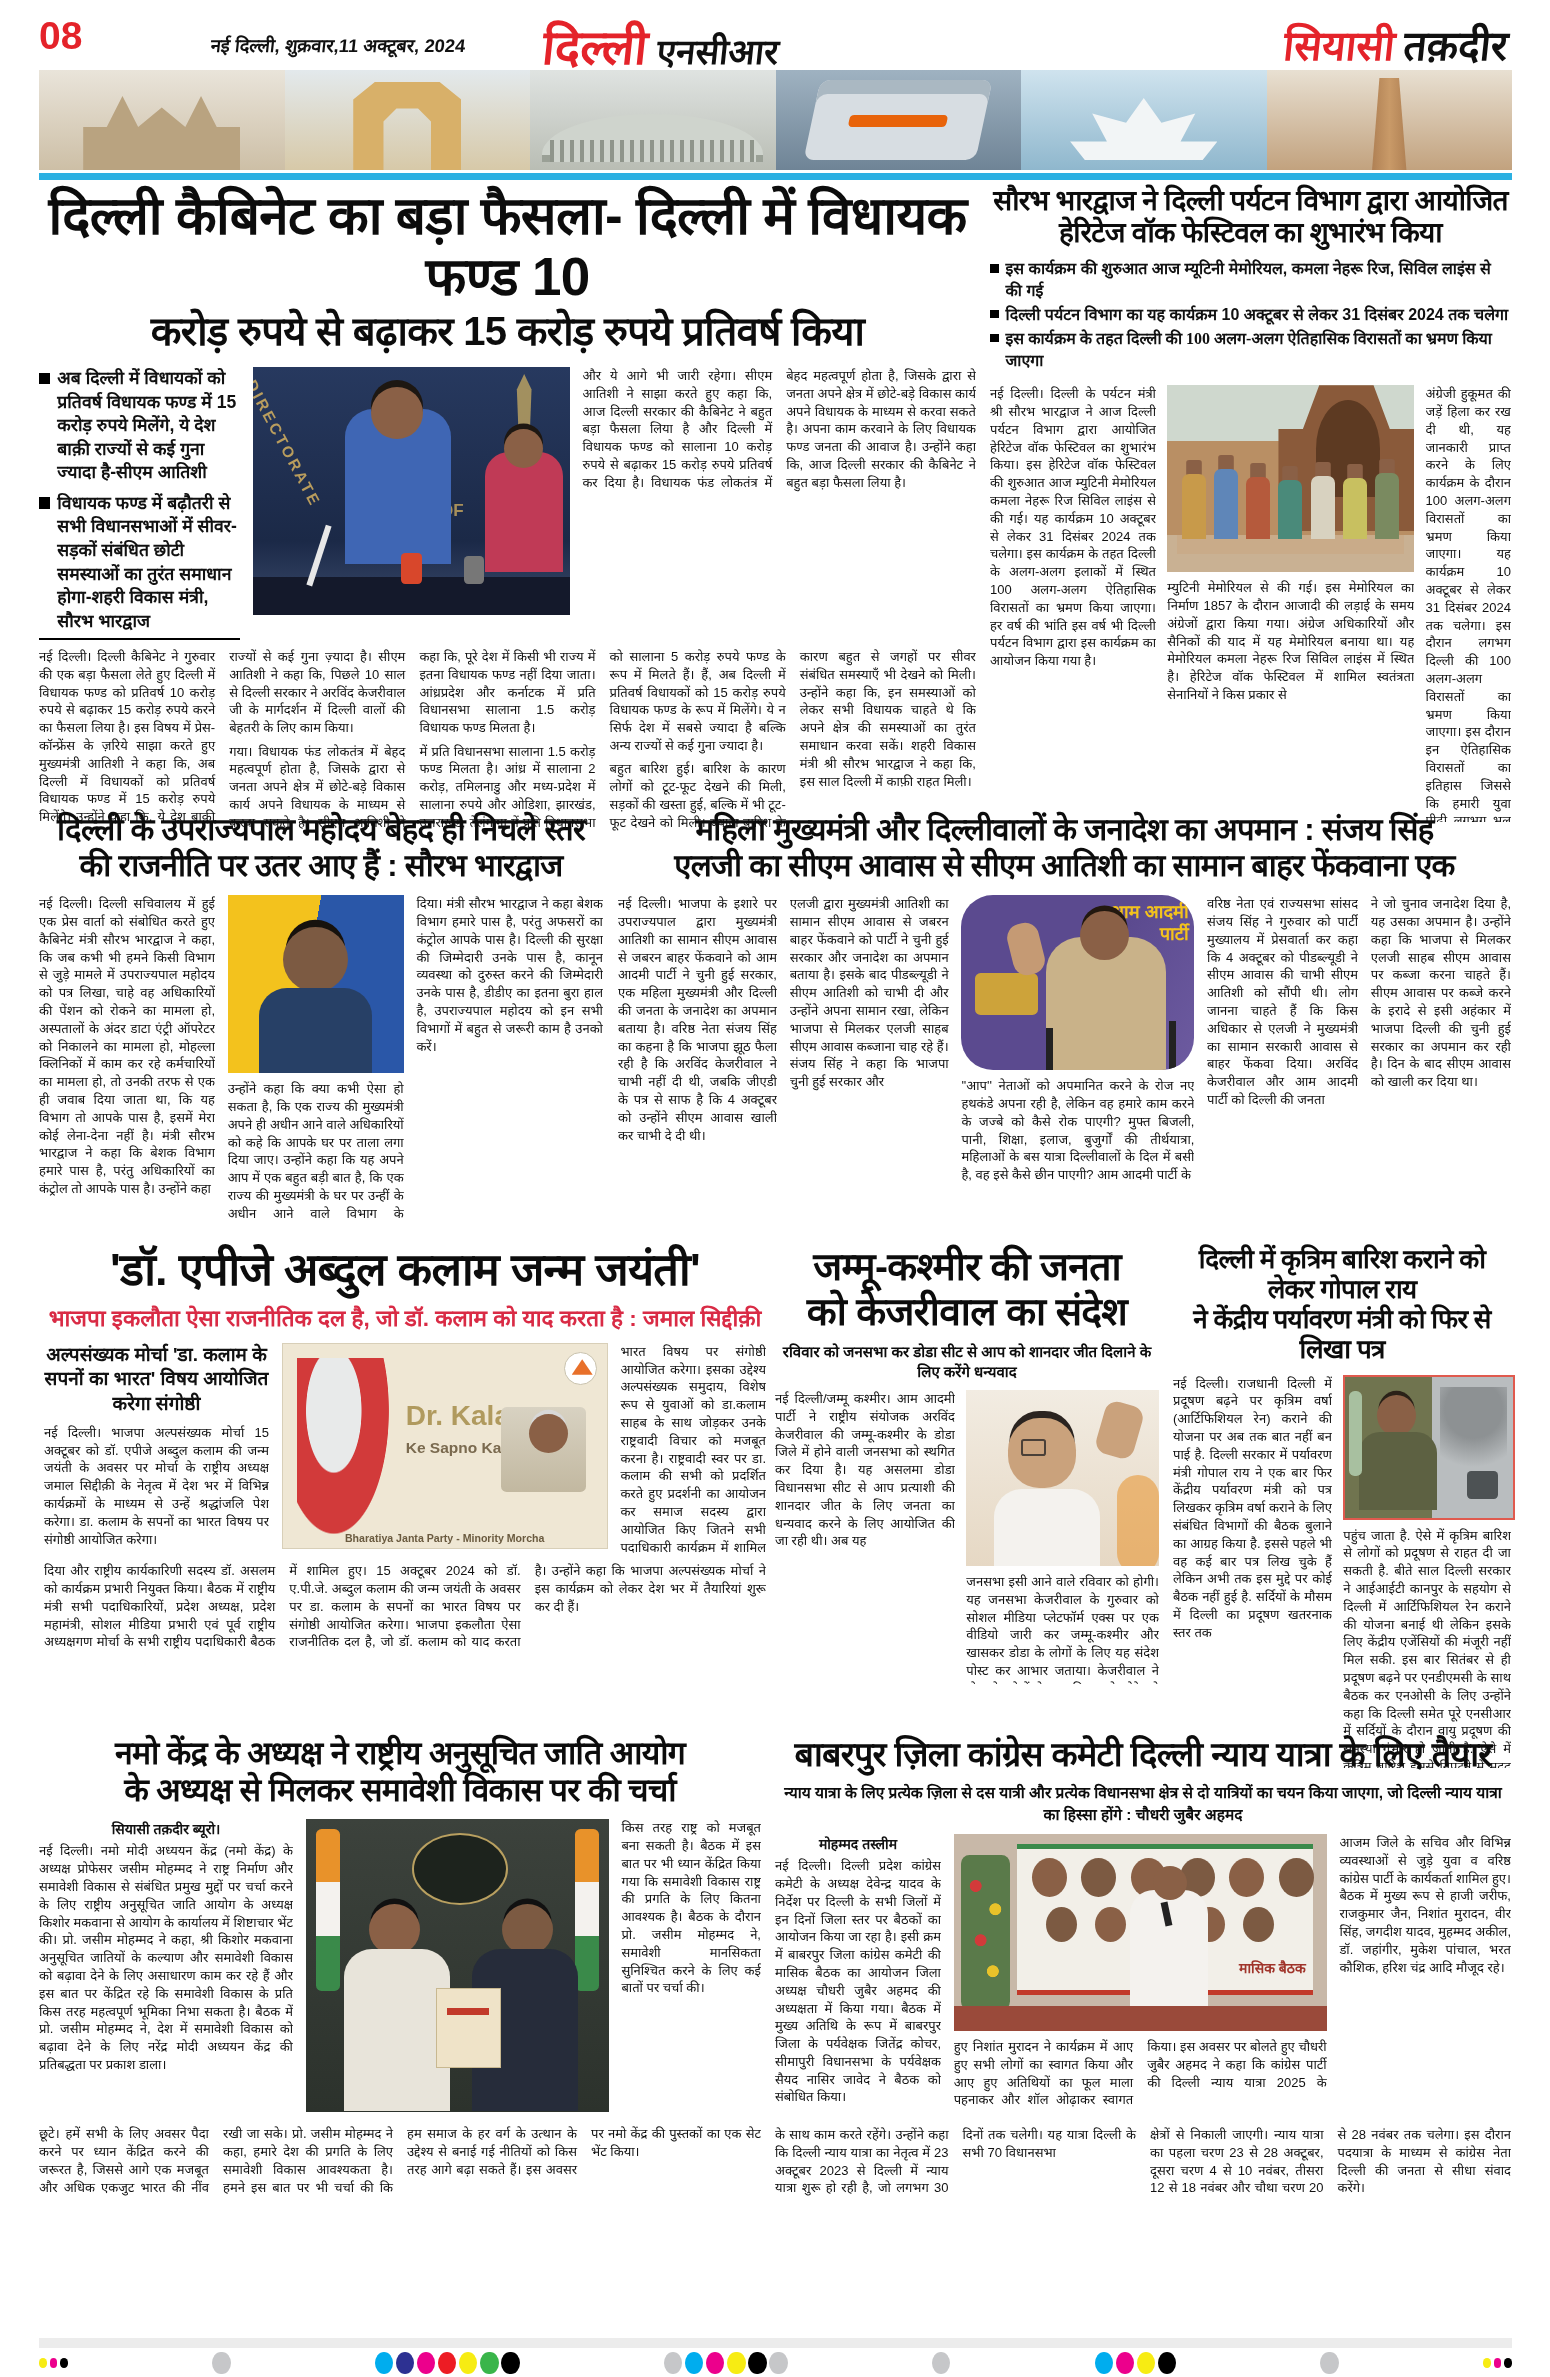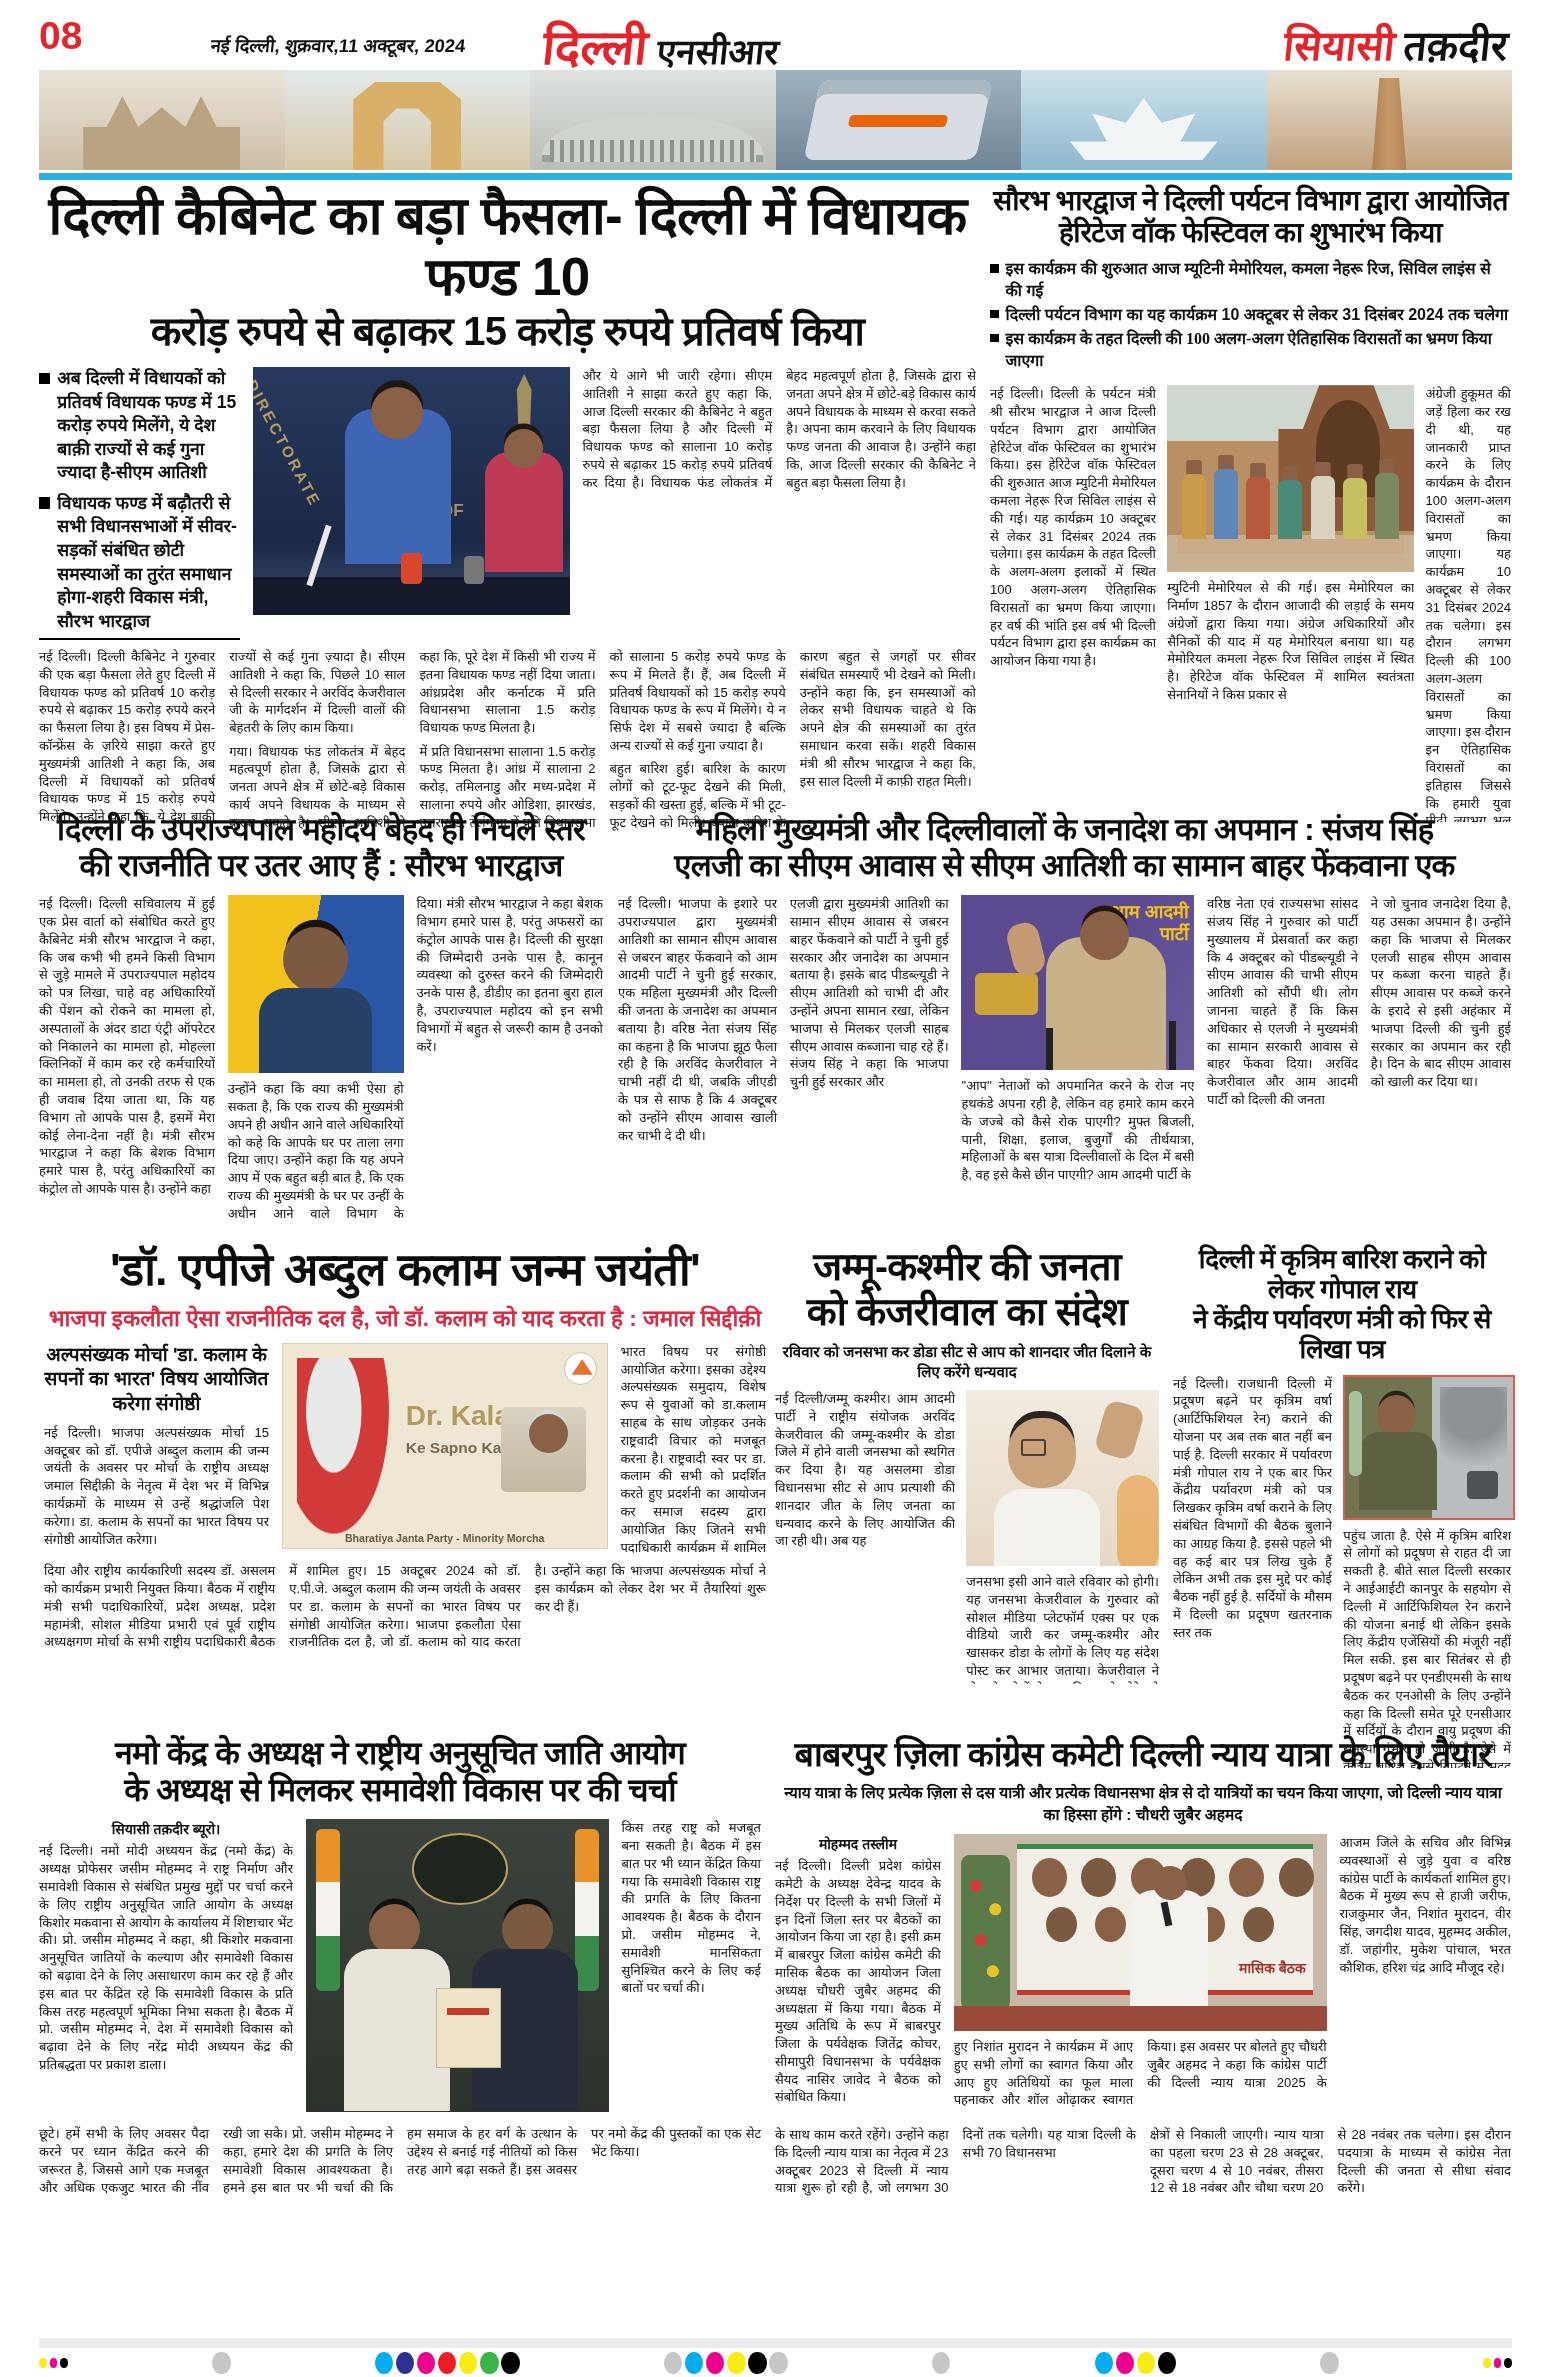--- a/index.html
+++ b/index.html
@@ -178,21 +178,21 @@
       </div>
     </article>
 
     <article class="abs" style="left:579px;top:0;width:893px;height:423px;">
       <div class="hl" style="font-size:31px;">महिला मुख्यमंत्री और दिल्लीवालों के जनादेश का अपमान : संजय सिंह</div>
       <div class="hl" style="font-size:31px;">एलजी का सीएम आवास से सीएम आतिशी का सामान बाहर फेंकवाना एक</div>
       <div style="display:flex;gap:12.7px;margin-top:11.3px;height:323px;">
         <div class="body" style="flex:0 0 159px;">नई दिल्ली। भाजपा के इशारे पर उपराज्यपाल द्वारा मुख्यमंत्री आतिशी का सामान सीएम आवास से जबरन बाहर फेंकवाने को आम आदमी पार्टी ने चुनी हुई सरकार, एक महिला मुख्यमंत्री और दिल्ली की जनता के जनादेश का अपमान बताया है। वरिष्ठ नेता संजय सिंह का कहना है कि भाजपा झूठ फैला रही है कि अरविंद केजरीवाल ने चाभी नहीं दी थी, जबकि जीएडी के पत्र से साफ है कि 4 अक्टूबर को उन्होंने सीएम आवास खाली कर चाभी दे दी थी।</div>
         <div class="body" style="flex:0 0 159px;">एलजी द्वारा मुख्यमंत्री आतिशी का सामान सीएम आवास से जबरन बाहर फेंकवाने को पार्टी ने चुनी हुई सरकार और जनादेश का अपमान बताया है। इसके बाद पीडब्ल्यूडी ने सीएम आतिशी को चाभी दी और उन्होंने अपना सामान रखा, लेकिन भाजपा से मिलकर एलजी साहब सीएम आवास कब्जाना चाह रहे हैं। संजय सिंह ने कहा कि भाजपा चुनी हुई सरकार और</div>
         <div style="flex:0 0 233px;">
-          <div class="ph" style="width:233px;height:175px;background:linear-gradient(120deg,#5b4a8f 0 55%,#6d5ba0);">
+          <div class="ph" style="width:233px;height:175px;background:linear-gradient(120deg,#5b4a8f 0 55%,#6d5ba0);border-radius:32px;">
             <div class="abs" style="right:5.6px;top:5.6px;width:85px;color:#f3c21d;font-weight:800;font-size:18.3px;line-height:1.2;text-align:right;">आम आदमी पार्टी</div>
             <div class="abs" style="left:14px;top:78px;width:63px;height:42px;background:#f3c21d;opacity:.75;border-radius:5.6px;"></div>
             <div class="abs" style="right:28px;top:42px;width:120px;height:134px;background:#c9b289;border-radius:35px 35px 0 0;"></div>
             <div class="abs" style="right:65px;top:15.5px;width:49px;height:49px;background:#8a6046;border-radius:50%;box-shadow:0 -7px 0 -1.4px #22180f;"></div>
             <div class="abs" style="left:49px;top:28px;width:32px;height:52px;background:#c59a74;border-radius:14px;transform:rotate(-14deg);"></div>
             <div class="abs" style="right:18.3px;bottom:0;width:7px;height:49px;background:#222;"></div>
             <div class="abs" style="left:85px;bottom:0;width:7px;height:42px;background:#222;"></div>
           </div>
           <div class="body" style="margin-top:7px;height:141px;">''आप'' नेताओं को अपमानित करने के रोज नए हथकंडे अपना रही है, लेकिन वह हमारे काम करने के जज्बे को कैसे रोक पाएगी? मुफ्त बिजली, पानी, शिक्षा, इलाज, बुजुर्गों की तीर्थयात्रा, महिलाओं के बस यात्रा दिल्लीवालों के दिल में बसी है, वह इसे कैसे छीन पाएगी? आम आदमी पार्टी के</div>
         </div>

